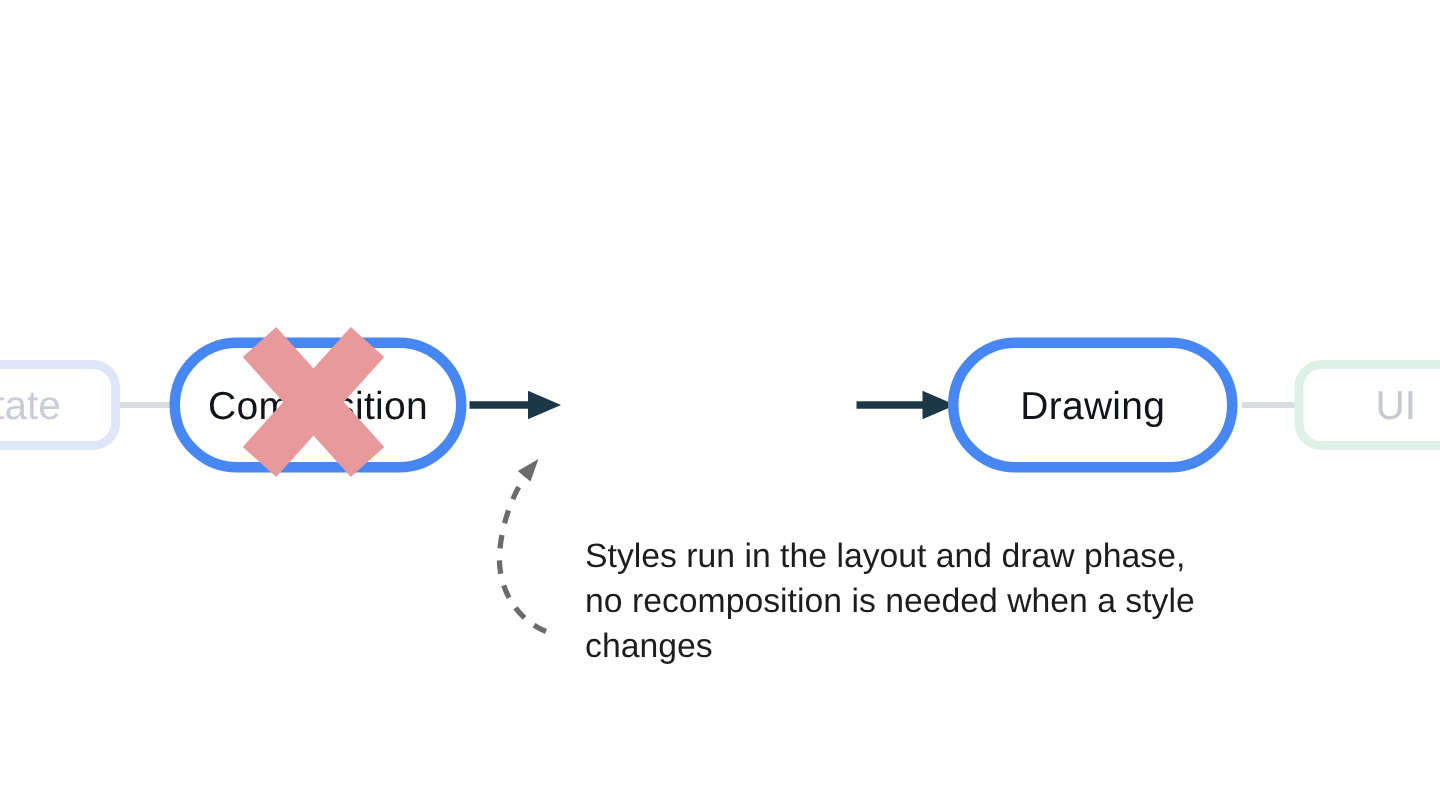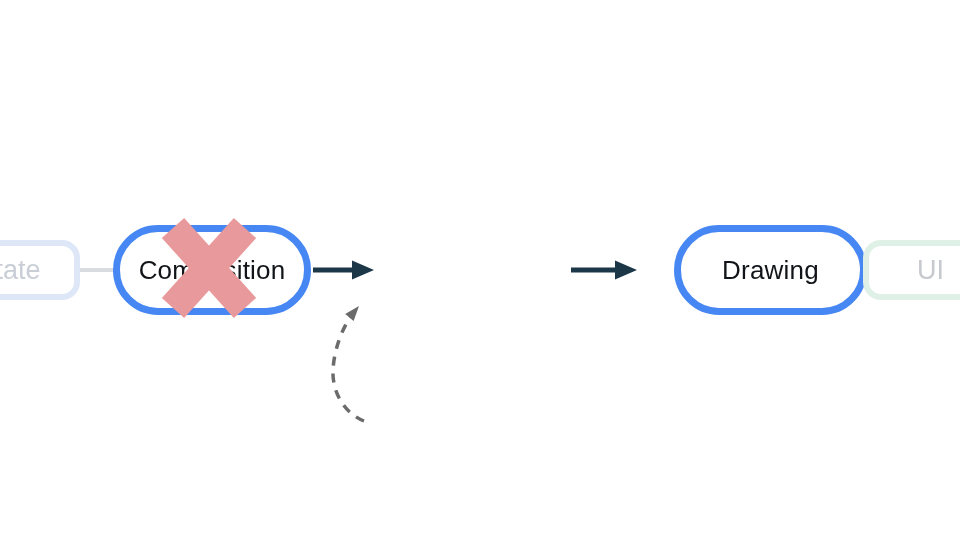--- a/index.html
+++ b/index.html
@@ -6,21 +6,21 @@
   body { width: 960px; height: 540px; overflow: hidden; font-family: "Liberation Sans", sans-serif; }
   .canvas { position: relative; width: 960px; height: 540px; background: #ffffff; overflow: hidden; }
 
   .node { position: absolute; display: flex; align-items: center; justify-content: center;
           background: #ffffff; box-sizing: border-box; text-align: center; }
 
   .node-main { top: 225px; height: 90px; border: 7px solid #4787F3; border-radius: 45px;
                font-size: 26px; color: #111418; letter-spacing: 0.2px; }
   #node-composition { left: 113px; width: 198px; }
   #node-layout      { left: 374px; width: 196px; }
-  #node-drawing     { left: 674px; width: 193px; text-align: center; }
+  #node-drawing     { left: 632px; width: 193px; text-align: center; }
 
   .node-side { top: 240px; height: 60px; border-radius: 18px; font-size: 27px; }
   #node-state { left: -62px; width: 142px; border: 6px solid #DEE7F8; color: #C9CED6; }
   #node-ui    { left: 863px; width: 135px; border: 6px solid #DFF1E7; color: #C6C9CE; }
 
   svg.overlay { position: absolute; left: 0; top: 0; pointer-events: none; }
 
   .annotation { position: absolute; left: 390px; top: 356px; font-size: 22.5px;
                 line-height: 30px; color: #1D1D1D; }
 </style>
@@ -63,14 +63,19 @@
     <g>
       <line x1="173" y1="228" x2="245" y2="308" stroke="#E8999B" stroke-width="30"></line>
       <line x1="245" y1="228" x2="173" y2="308" stroke="#E8999B" stroke-width="30"></line>
     </g>
     <g>
       <path d="M 364 421 C 344 413 332 392 333 370 C 334 350 342 328 352 315" fill="none" stroke="#6B6B6B" stroke-width="3.5" stroke-dasharray="9 8"></path>
       <polygon points="359,306 353.6,321 345.2,314" fill="#6B6B6B"></polygon>
     </g>
   </svg>
 
+  <div class="annotation">
+    <div>Styles run in the layout and draw phase,</div>
+    <div>no recomposition is needed when a style</div>
+    <div>changes</div>
+  </div>
 
 </div>
 
 </body></html>

